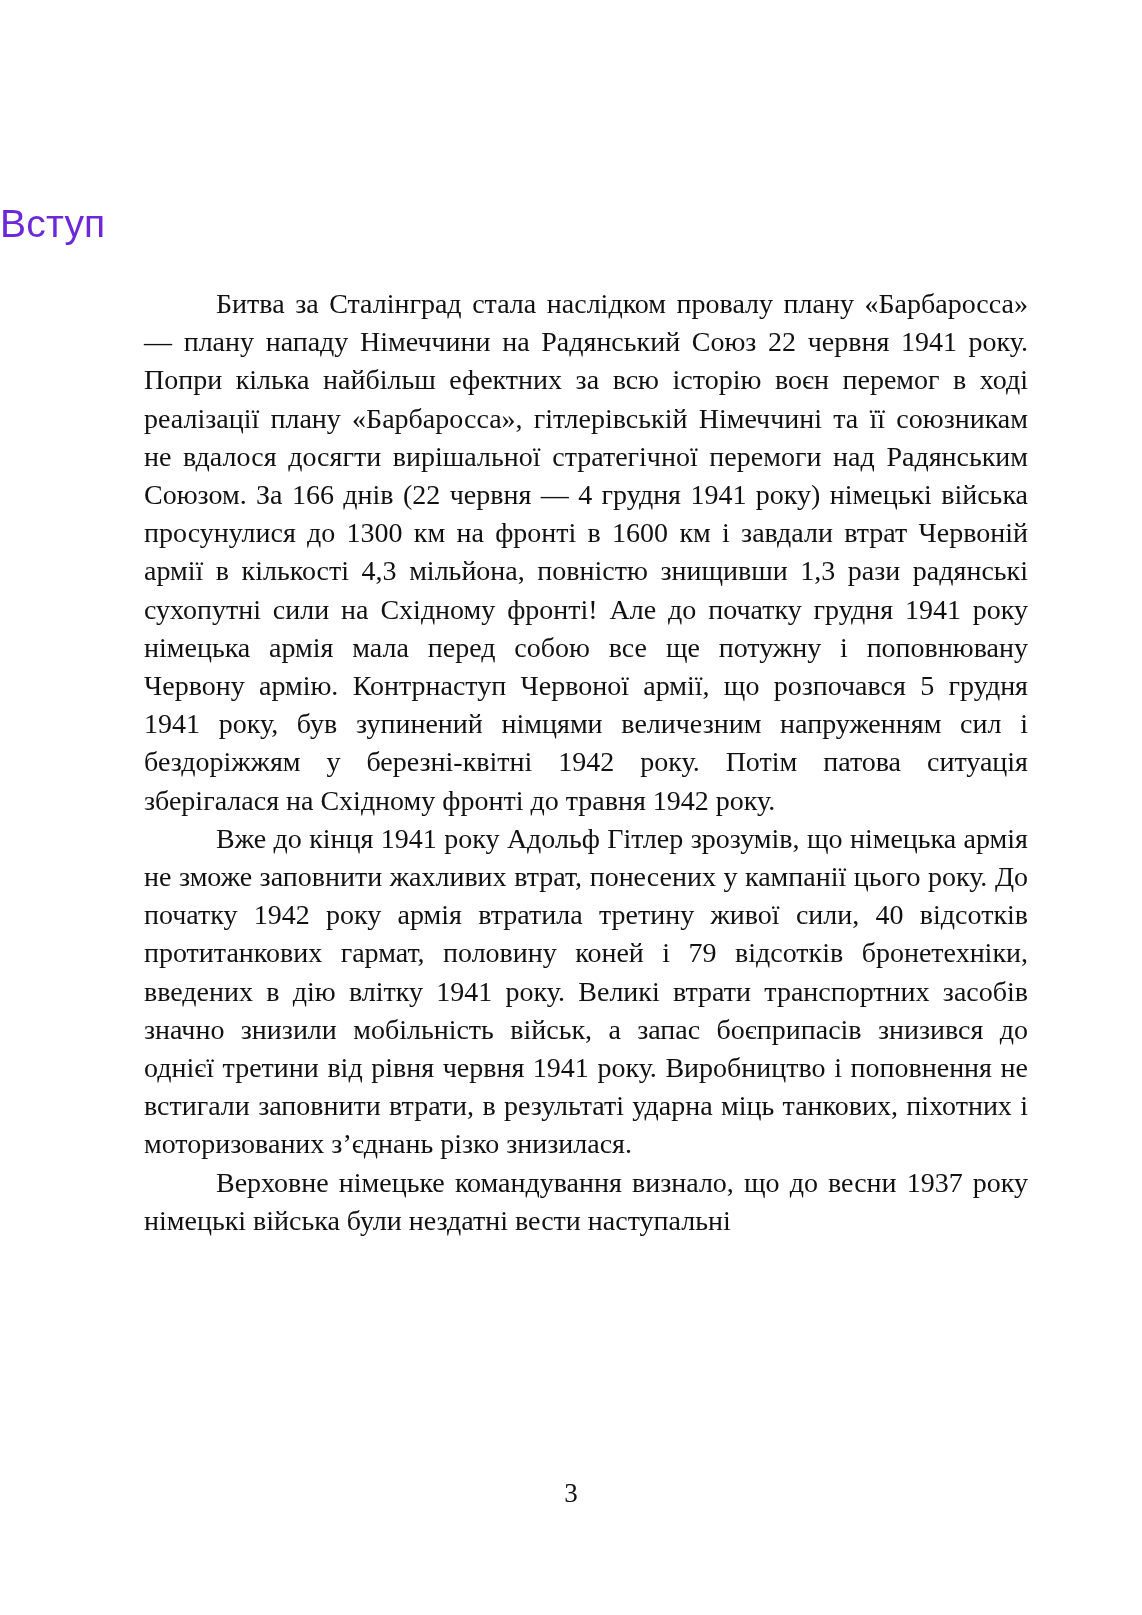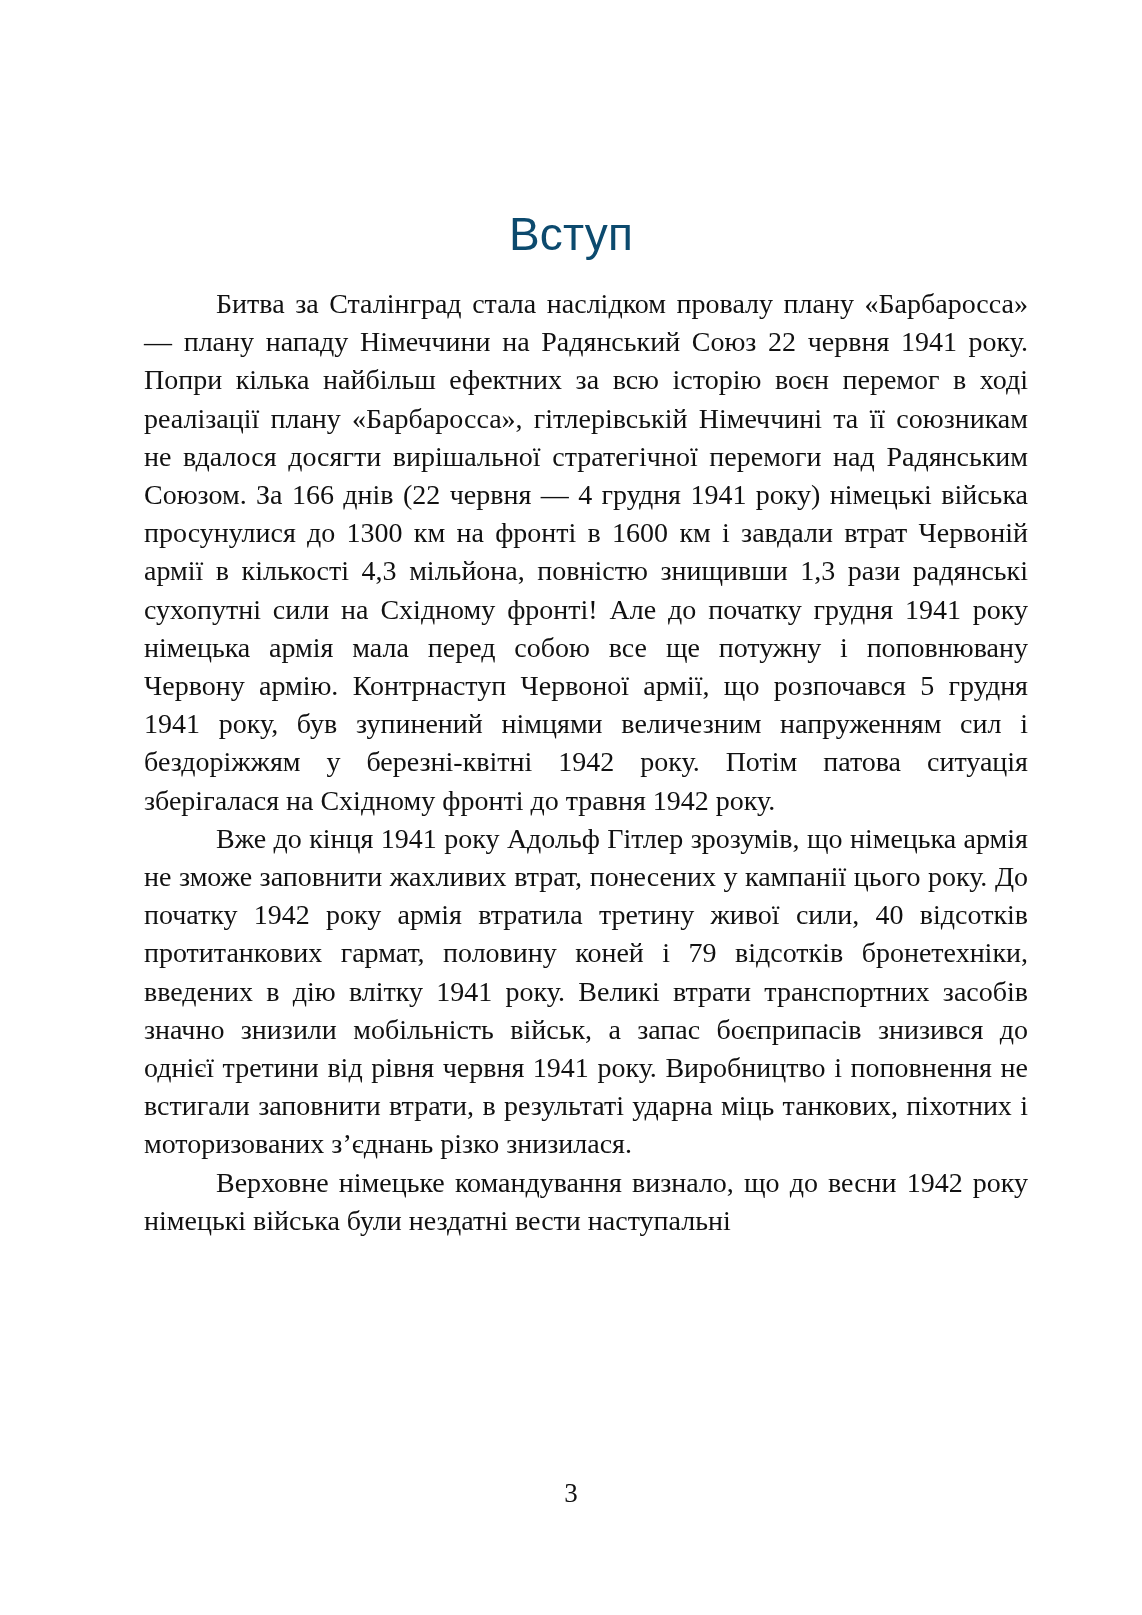--- a/index.html
+++ b/index.html
@@ -13,25 +13,24 @@
     height: 1615px;
     background: #ffffff;
     overflow: hidden;
     box-sizing: border-box;
   }
   .chapter-title {
     position: absolute;
     left: 0;
     top: 176px;
     width: 1142px;
-    text-align: center;
     font-family: "Liberation Sans", sans-serif;
-    font-size: 46px;
+    font-size: 39px;
     font-weight: 400;
-    color: #0c4a6e;
+    color: #6d28d9;
     letter-spacing: 0.2px;
   }
   .body-block {
     position: absolute;
     left: 128px;
     top: 285px;
     width: 884px;
     margin-left: 16px;
   }
   .para {
@@ -63,18 +62,18 @@
 </head>
 <body>
 
 <div class="page">
 
   <h1 class="chapter-title">Вступ</h1>
 
   <div class="body-block">
     <p class="para">Битва за Сталінград стала наслідком провалу плану «Барбаросса» —  плану нападу Німеччини на Радянський Союз 22 червня 1941 року. Попри кілька найбільш ефектних за всю історію воєн перемог в ході реалізації плану «Барбаросса», гітлерівській Німеччині та її союзникам не вдалося досягти вирішальної стратегічної перемоги над Радянським Союзом. За 166 днів (22 червня —  4 грудня 1941 року) німецькі війська просунулися до 1300 км на фронті в 1600 км і завдали втрат Червоній армії в кількості 4,3 мільйона, повністю знищивши 1,3 рази радянські сухопутні сили на Східному фронті! Але до початку грудня 1941 року німецька армія мала перед собою все ще потужну і поповнювану Червону армію. Контрнаступ Червоної армії, що розпочався 5 грудня 1941 року, був зупинений німцями величезним напруженням сил і бездоріжжям у березні-квітні 1942 року. Потім патова ситуація зберігалася на Східному фронті до травня 1942 року.</p>
     <p class="para">Вже до кінця 1941 року Адольф Гітлер зрозумів, що німецька армія не зможе заповнити жахливих втрат, понесених у кампанії цього року. До початку 1942 року армія втратила третину живої сили, 40 відсотків протитанкових гармат, половину коней і 79 відсотків бронетехніки, введених в дію влітку 1941 року. Великі втрати транспортних засобів значно знизили мобільність військ, а запас боєприпасів знизився до однієї третини від рівня червня 1941 року. Виробництво і поповнення не встигали заповнити втрати, в результаті ударна міць танкових, піхотних і моторизованих з’єднань різко знизилася.</p>
-    <p class="para">Верховне німецьке командування визнало, що до весни 1942 року німецькі війська були нездатні вести наступальні</p>
+    <p class="para">Верховне німецьке командування визнало, що до весни 1937 року німецькі війська були нездатні вести наступальні</p>
   </div>
 
   <div class="page-number">3</div>
 
 </div>
 
 </body></html>

